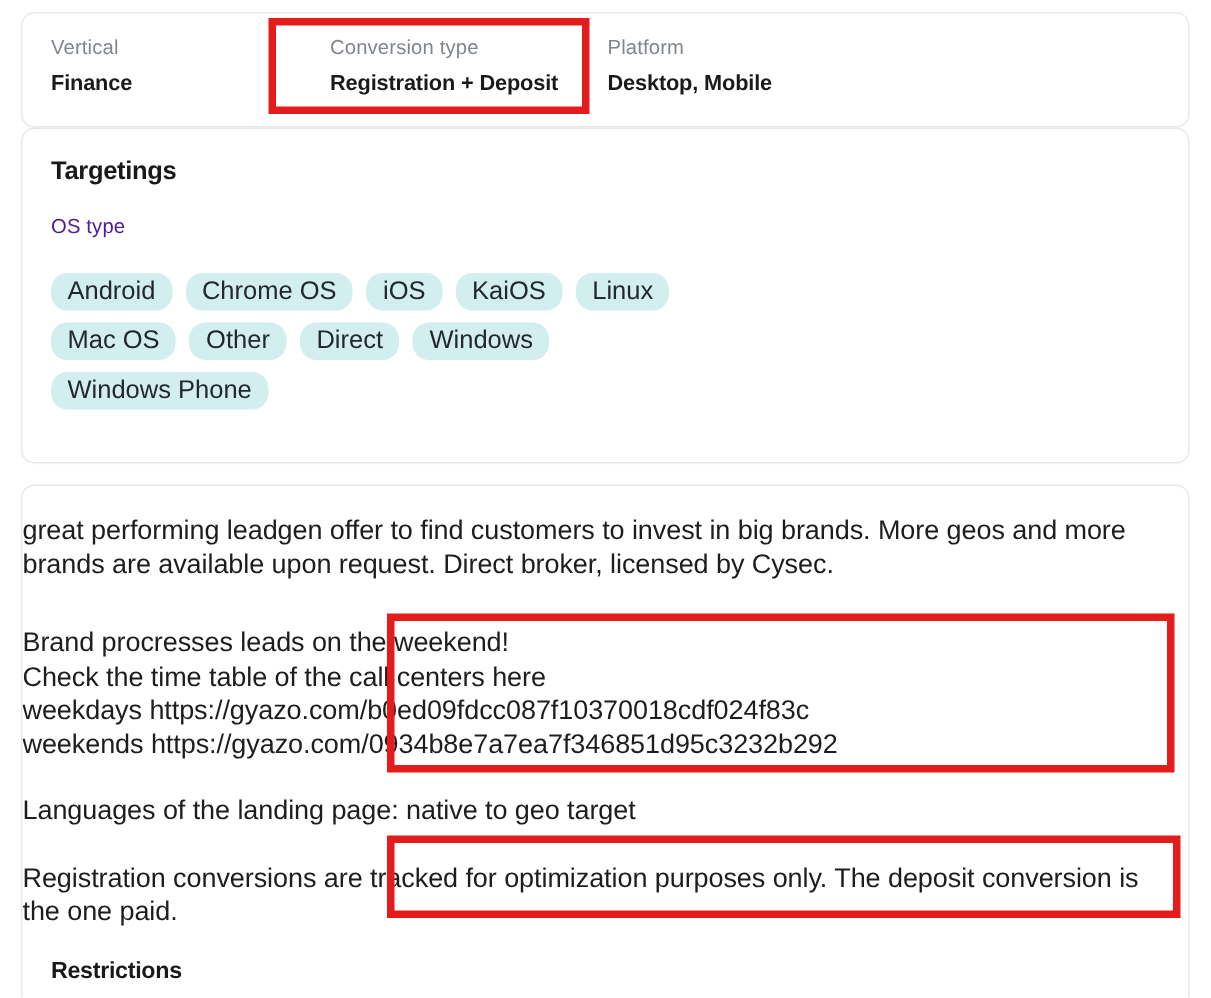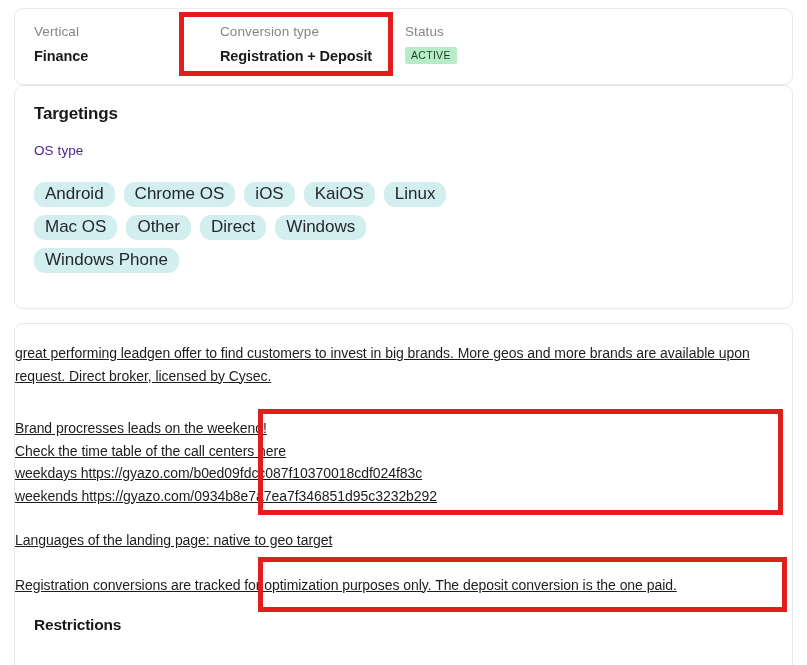--- a/index.html
+++ b/index.html
@@ -138,25 +138,24 @@
     line-height: 22px;
     letter-spacing: -0.2px;
   }
 
   .row-content {
     flex: 1;
     padding-right: 22px;
   }
 
   .body-text {
-    font-size: 14px;
+    font-size: 18px;
     color: #1d1d1f;
     line-height: 22.5px;
     letter-spacing: -0.05px;
-    text-decoration: underline;
   }
 
   .para { margin-bottom: 0; }
   .gap-md { height: 22px; }
   .gap-lg { height: 30px; }
 
   .restrictions-row { margin-top: 18px; }
 
   
   .redbox {
@@ -182,25 +181,25 @@
       <div class="summary-cell vertical">
         <div class="field-label">Vertical</div>
         <div class="field-value">Finance</div>
       </div>
 
       <div class="summary-cell conversion">
         <div class="field-label">Conversion type</div>
         <div class="field-value">Registration + Deposit</div>
       </div>
 
-
-      <div class="summary-cell status">
-        <div class="field-label">Status</div>
-        <div class="status-badge">ACTIVE</div>
-      </div>
+      <div class="summary-cell platform">
+        <div class="field-label">Platform</div>
+        <div class="field-value">Desktop, Mobile</div>
+      </div>
+
 
     </div>
   </div>
 
   <div class="card targetings-card">
     <div class="card-title">Targetings</div>
 
     <div class="group-label">OS type</div>
 
     <div class="chip-wrap">

